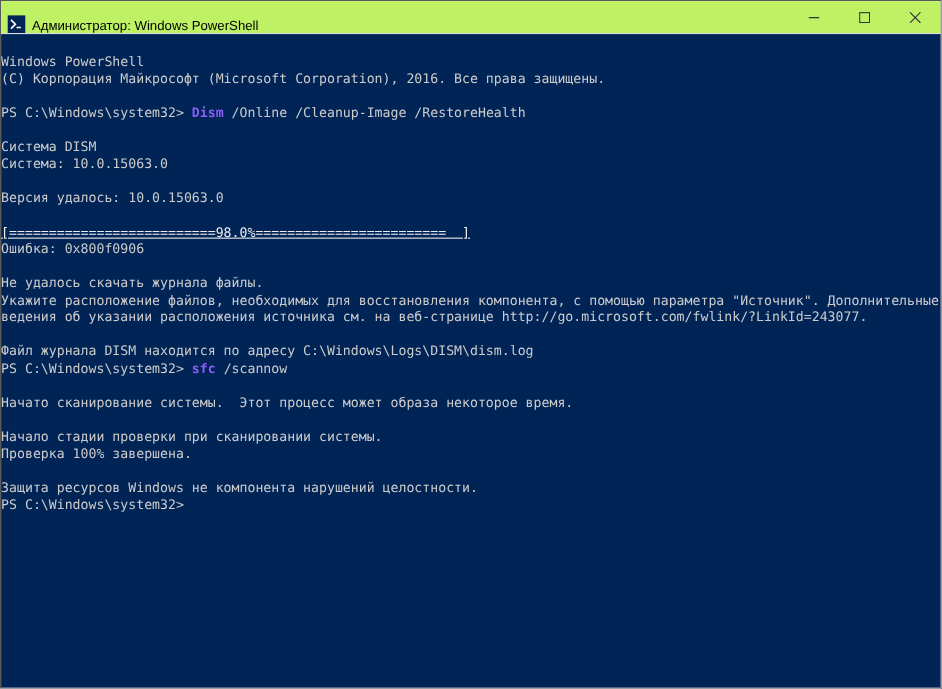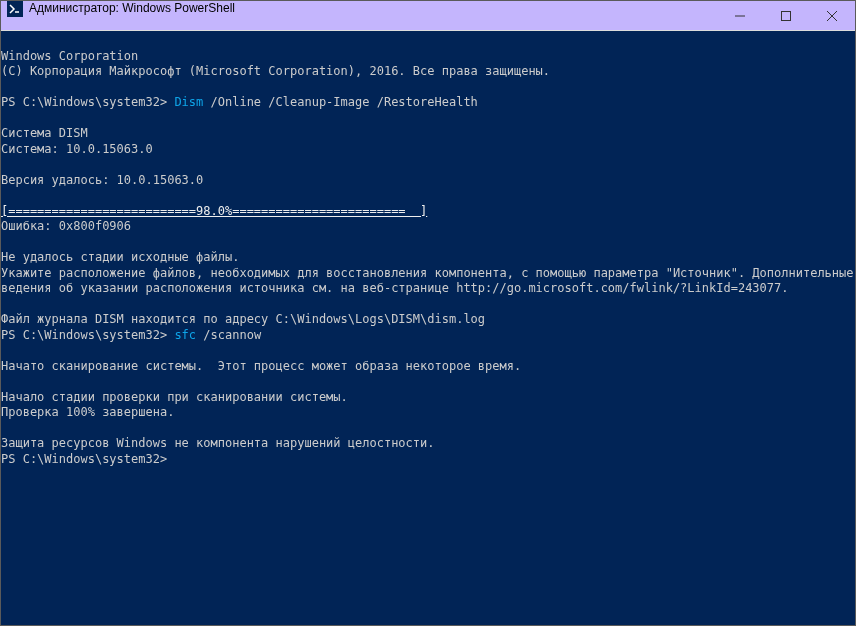--- a/index.html
+++ b/index.html
@@ -17,23 +17,23 @@
     .window {
       width: 856px;
       height: 626px;
       background: #fff;
       border: 1px solid #5a5a5a;
       display: flex;
       flex-direction: column;
     }
     .titlebar {
       height: 30px;
-      background: #c4b5fd;
+      background: #bef264;
       display: flex;
-      align-items: flex-start;
+      align-items: flex-end;
       padding-left: 6px;
       border-bottom: 1px solid #dcdcdc;
     }
     .titlebar-icon {
       width: 16px;
       height: 16px;
       background: #012456;
       display: flex;
       align-items: center;
       justify-content: center;
@@ -74,21 +74,22 @@
       font-size: 12px;
       line-height: 15.5px;
       padding: 2px 0 0 0;
       white-space: pre;
       overflow: hidden;
     }
     .terminal .line {
       white-space: pre;
     }
     .yellow {
-      color: #0ea5e9;
+      color: #8b5cf6;
+      font-weight: bold;
     }
     .white {
       color: #eeeeee;
       text-decoration: underline;
     }
   </style>
 </head>
 <body>
 
 <div class="window">
@@ -113,34 +114,34 @@
       </div>
       <div class="win-btn">
         <svg viewBox="0 0 10 10">
             <line x1="0" y1="0" x2="10" y2="10" stroke="#333" stroke-width="1"></line>
             <line x1="10" y1="0" x2="0" y2="10" stroke="#333" stroke-width="1"></line>
           </svg>
       </div>
     </div>
   </div>
   <div class="terminal">
-<span class="line">Windows Corporation</span>
+<span class="line">Windows PowerShell</span>
 <span class="line">(C) Корпорация Майкрософт (Microsoft Corporation), 2016. Все права защищены.</span>
 <span class="line"> </span>
 <span class="line"><span>PS C:\Windows\system32&gt; </span><span class="yellow">Dism</span><span> /Online /Cleanup-Image /RestoreHealth</span></span>
 <span class="line"> </span>
 <span class="line">Cистема DISM</span>
 <span class="line">Cистема: 10.0.15063.0</span>
 <span class="line"> </span>
 <span class="line">Версия удалось: 10.0.15063.0</span>
 <span class="line"> </span>
 <span class="line white">[==========================98.0%========================  ]</span>
 <span class="line">Ошибка: 0x800f0906</span>
 <span class="line"> </span>
-<span class="line">Не удалось стадии исходные файлы.</span>
+<span class="line">Не удалось скачать журнала файлы.</span>
 <span class="line">Укажите расположение файлов, необходимых для восстановления компонента, с помощью параметра "Источник". Дополнительные с</span>
 <span class="line">ведения об указании расположения источника см. на веб-странице http://go.microsoft.com/fwlink/?LinkId=243077.</span>
 <span class="line"> </span>
 <span class="line">Файл журнала DISM находится по адресу C:\Windows\Logs\DISM\dism.log</span>
 <span class="line"><span>PS C:\Windows\system32&gt; </span><span class="yellow">sfc</span><span> /scannow</span></span>
 <span class="line"> </span>
 <span class="line">Начато сканирование системы.  Этот процесс может образа некоторое время.</span>
 <span class="line"> </span>
 <span class="line">Начало стадии проверки при сканировании системы.</span>
 <span class="line">Проверка 100% завершена.</span>

